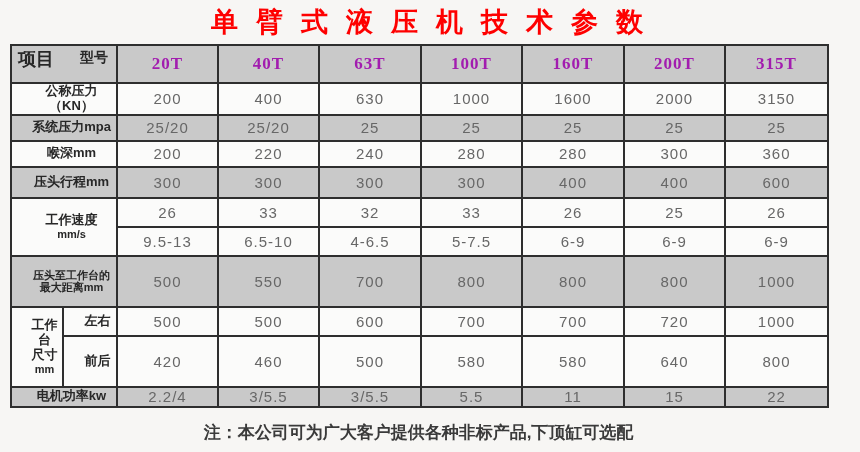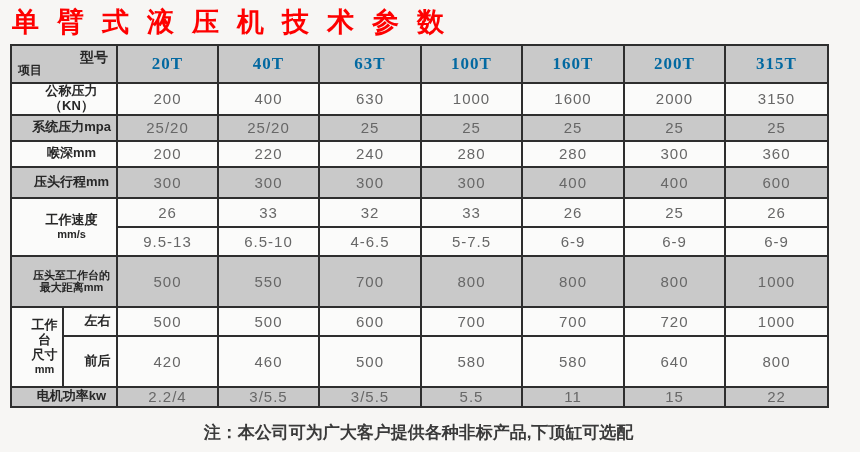--- a/index.html
+++ b/index.html
@@ -15,20 +15,21 @@
   body{
     width:860px;height:452px;
     background:var(--page-bg);
     font-family:"Liberation Sans","DejaVu Sans",sans-serif;
     overflow:hidden;
   }
   .page{position:relative;width:860px;height:452px;}
 
   .title{
     position:absolute;top:4px;left:0;width:860px;
+    text-align:center;
     color:var(--title-red);
     font-size:27px;font-weight:bold;
     letter-spacing:18px;
     padding-left:12px;box-sizing:border-box;
     font-family:"Liberation Sans","DejaVu Sans",sans-serif;
   }
 
   table.spec{
     position:absolute;left:10px;top:44px;
     width:817px;
@@ -46,21 +47,21 @@
   }
   tr.grey td{background:var(--row-grey);}
   tr.light td{background:var(--row-light);}
   td.keep-light{background:var(--row-light) !important;}
 
   .h38{height:38px}.h31{height:31px}.h30{height:26px}
   .h36{height:29px}.h35{height:51px}.h32{height:20px}
 
   .col-head{
     font-family:"Liberation Serif","DejaVu Serif",serif;
-    font-weight:bold;font-size:17px;color:#0369a1;
+    font-weight:bold;font-size:17px;color:#a21caf;
     letter-spacing:1px;
   }
   .row-label{
     font-weight:bold;font-size:13px;color:var(--label-text);
     line-height:1.15;
     padding-left:17px;
   }
   .row-label .small{font-size:11px;}
   .num{
     font-size:15px;color:var(--number-text);
@@ -73,22 +74,22 @@
       rgba(0,0,0,0) calc(50% - 1.2px),
       var(--border-dark) calc(50% - 1.2px),
       var(--border-dark) calc(50% + 1.2px),
       rgba(0,0,0,0) calc(50% + 1.2px));
   }
   td.corner .model{
     position:absolute;top:3px;right:8px;
     font-weight:bold;font-size:14px;color:var(--label-text);
   }
   td.corner .item{
-    position:absolute;bottom:3px;left:6px;
-    font-weight:bold;font-size:12px;color:var(--label-text);text-align:right;
+    position:absolute;bottom:11px;left:6px;
+    font-weight:bold;font-size:18px;color:var(--label-text);text-align:right;
   }
 
   .note{
     position:absolute;left:10px;top:421px;width:817px;
     text-align:center;
     font-size:17px;color:#3a3a3a;
     font-weight:bold;
   }
 </style>
 </head>

